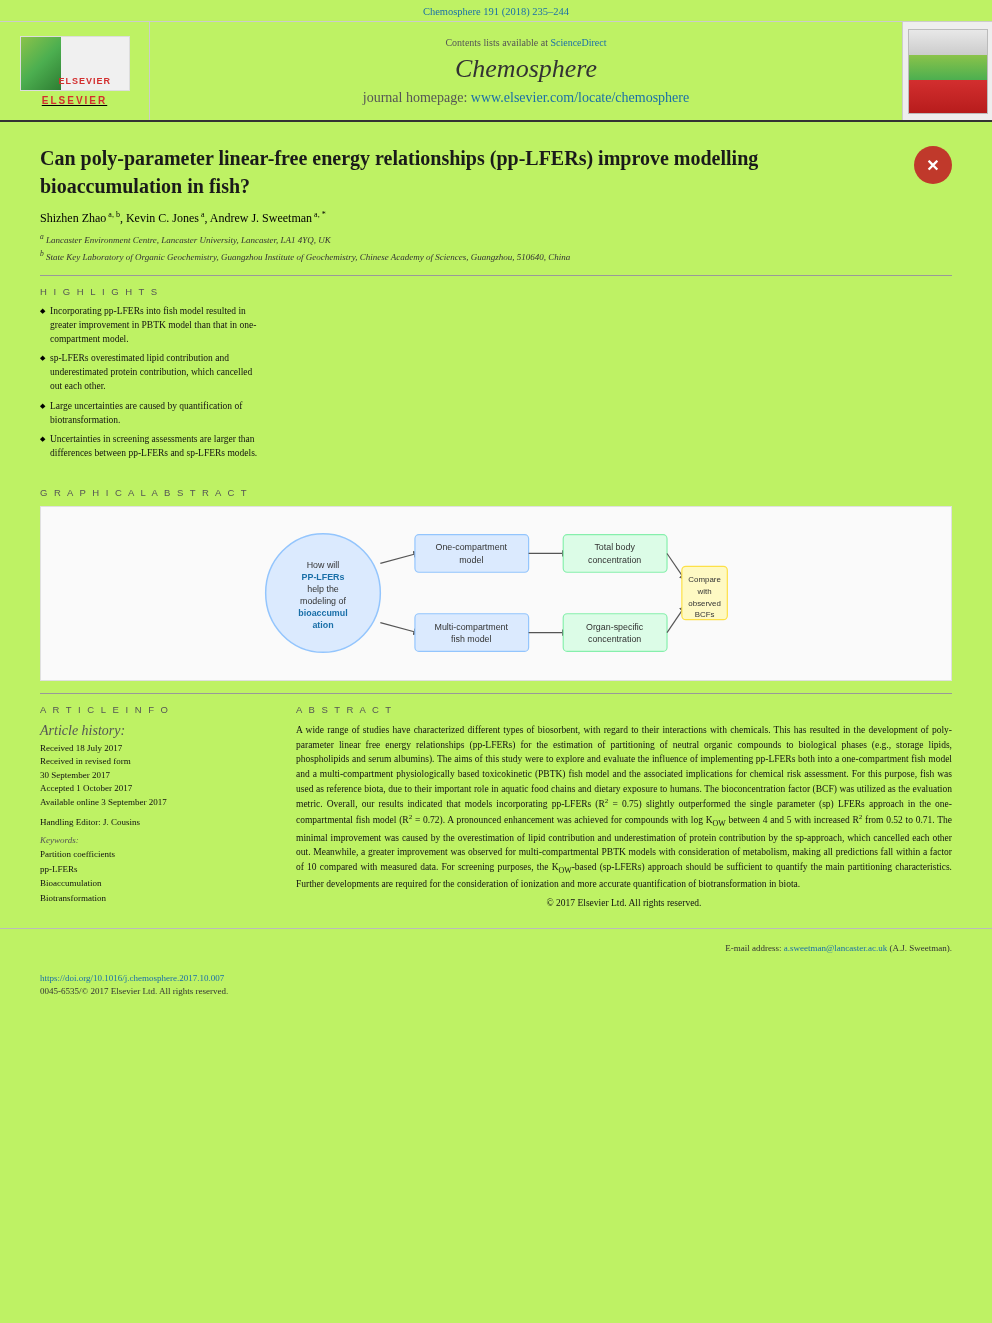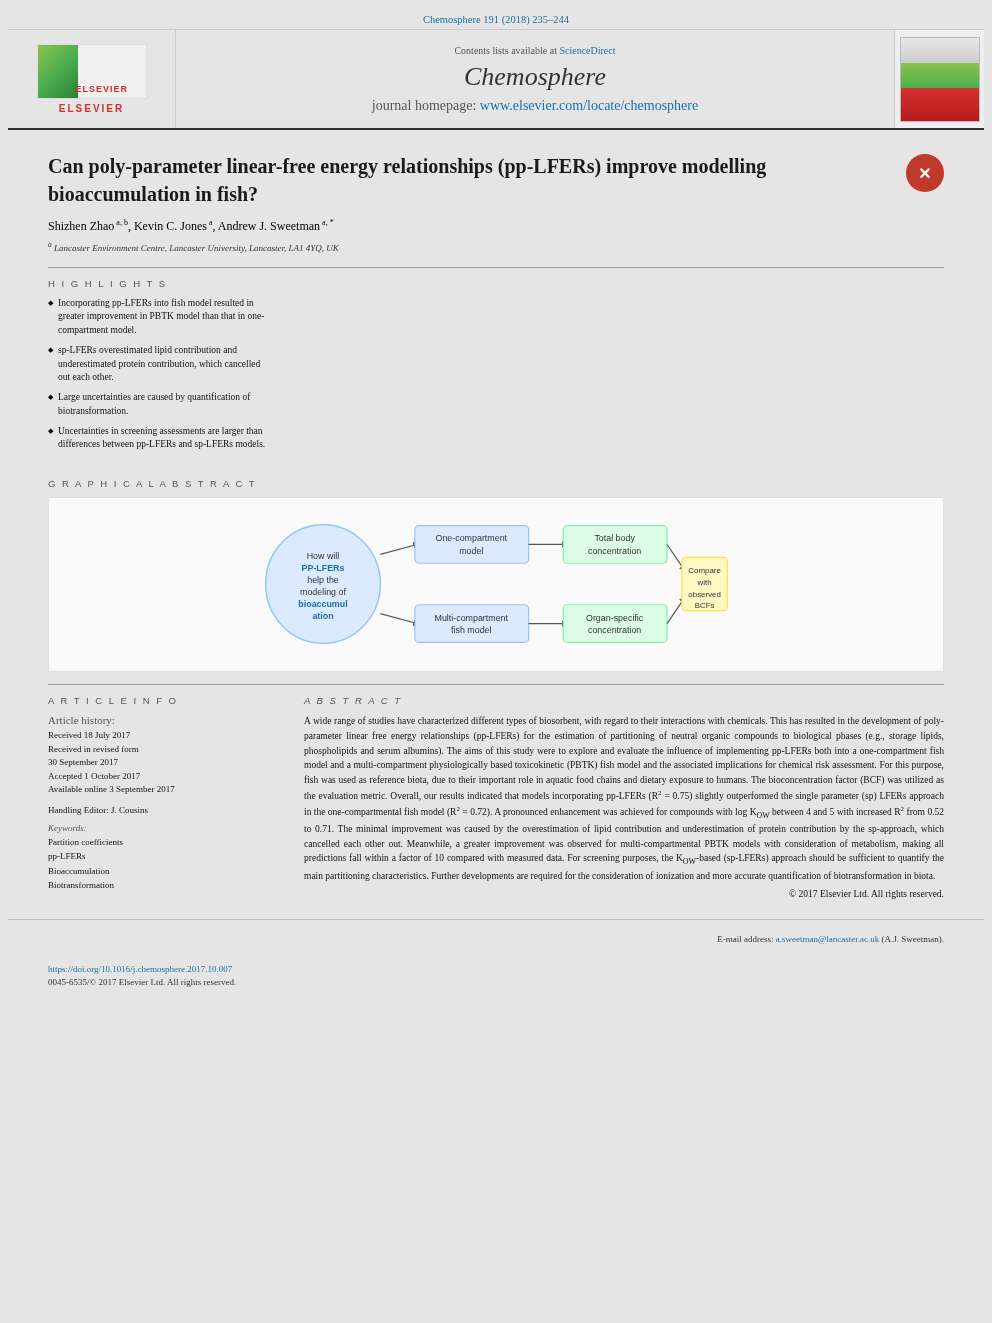--- a/index.html
+++ b/index.html
@@ -7,45 +7,46 @@
       font-family: 'Times New Roman', Times, serif;
       background: #fff;
       color: #000;
       width: 992px;
       min-height: 1323px;
       font-size: 11px;
     }
     .page {
       width: 992px;
       min-height: 1323px;
-      background: #e5e5e5;
-      padding: 8px;
+      background: #bef264;
+      padding: 0;
     }
     
     .top-bar {
       text-align: center;
       padding: 6px 0 4px 0;
       font-size: 10.5px;
       color: #1a6fa8;
       border-bottom: 1px solid #ccc;
     }
     
     .journal-header {
       display: flex;
       align-items: stretch;
       border-bottom: 2px solid #333;
       height: 100px;
     }
     .journal-header-left {
-      width: 168px;
+      width: 150px;
       display: flex;
       align-items: center;
       justify-content: center;
       padding: 8px;
       border-right: 1px solid #ccc;
+      text-decoration: underline;
     }
     .elsevier-logo {
       display: flex;
       flex-direction: column;
       align-items: center;
     }
     .elsevier-logo-img {
       width: 110px;
       height: 55px;
       background: #f0f0f0;
@@ -267,22 +268,23 @@
     }
     .article-info-title {
       font-size: 9.5px;
       letter-spacing: 2px;
       color: #555;
       text-transform: uppercase;
       font-family: Arial, sans-serif;
       margin-bottom: 8px;
     }
     .article-info-label {
-      font-size: 11px;
-      color: #555;
+      font-size: 14px;
+      color: #555;
+      font-style: italic;
       margin-bottom: 3px;
     }
     .article-info-dates {
       font-size: 9px;
       color: #111;
       line-height: 1.5;
       margin-bottom: 8px;
     }
     .article-info-handling {
       font-size: 9px;
@@ -300,36 +302,35 @@
       color: #111;
       line-height: 1.6;
     }
     .abstract-title {
       font-size: 9.5px;
       letter-spacing: 2px;
       color: #555;
       text-transform: uppercase;
       font-family: Arial, sans-serif;
       margin-bottom: 8px;
-      font-style: italic;
     }
     .abstract-text {
       font-size: 9.5px;
       color: #111;
       line-height: 1.55;
       text-align: justify;
     }
     .abstract-text .super {
       font-size: 7px;
       vertical-align: super;
     }
     .copyright-line {
       font-size: 9.5px;
       color: #111;
-      text-align: right;
+      text-align: center;
       margin-top: 6px;
     }
     
     .footer {
       border-top: 1px solid #bbb;
       padding: 14px 40px 10px 40px;
       font-size: 9px;
       color: #333;
     }
     .footer-star {
@@ -405,20 +406,21 @@
     </div>
 
     <div class="authors">
       <span class="author-name">Shizhen Zhao</span><span class="author-sup"> a, b</span><span class="author-sep">, </span>
       <span class="author-name">Kevin C. Jones</span><span class="author-sup"> a</span><span class="author-sep">, </span>
       <span class="author-name">Andrew J. Sweetman</span><span class="author-sup"> a, *</span>
     </div>
 
     <div class="affiliations">
       <div class="affil-line"><sup>a</sup> Lancaster Environment Centre, Lancaster University, Lancaster, LA1 4YQ, UK</div>
+      <div class="affil-line"><sup>b</sup> State Key Laboratory of Organic Geochemistry, Guangzhou Institute of Geochemistry, Chinese Academy of Sciences, Guangzhou, 510640, China</div>
     </div>
 
     <div class="two-col">
 
       <div class="left-col">
         <div class="section-header">H I G H L I G H T S</div>
         <ul class="highlights-list">
           <li>Incorporating pp-LFERs into fish model resulted in greater improvement in PBTK model than that in one-compartment model.</li>
           <li>sp-LFERs overestimated lipid contribution and underestimated protein contribution, which cancelled out each other.</li>
           <li>Large uncertainties are caused by quantification of biotransformation.</li>

